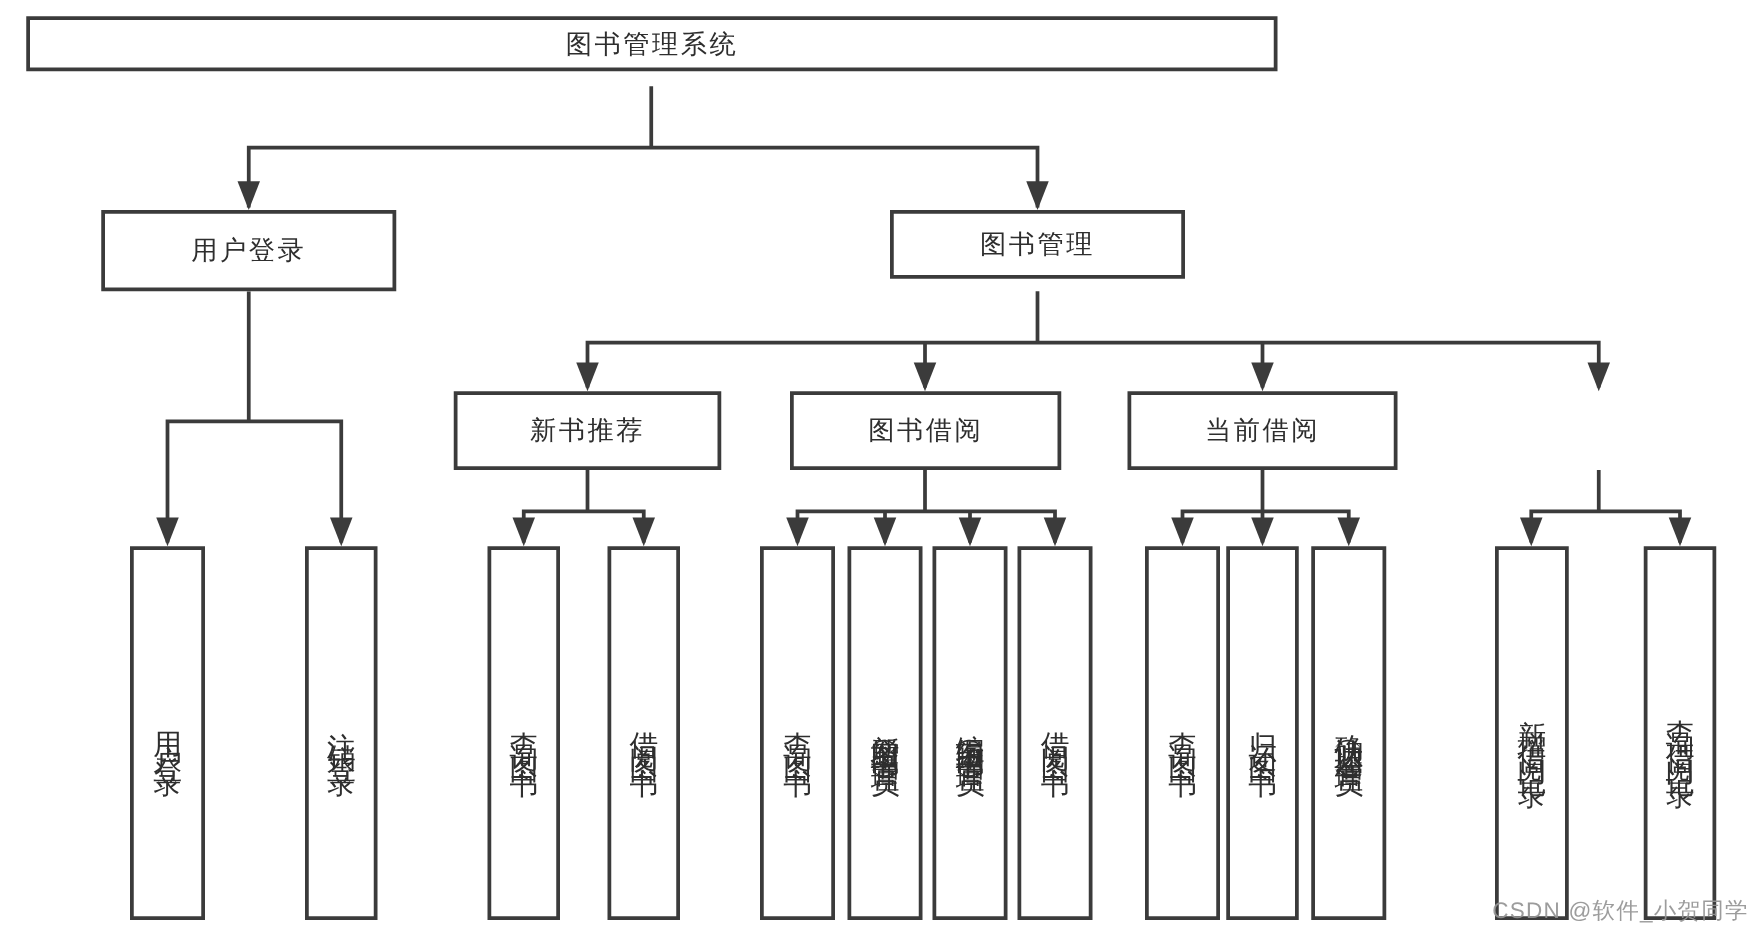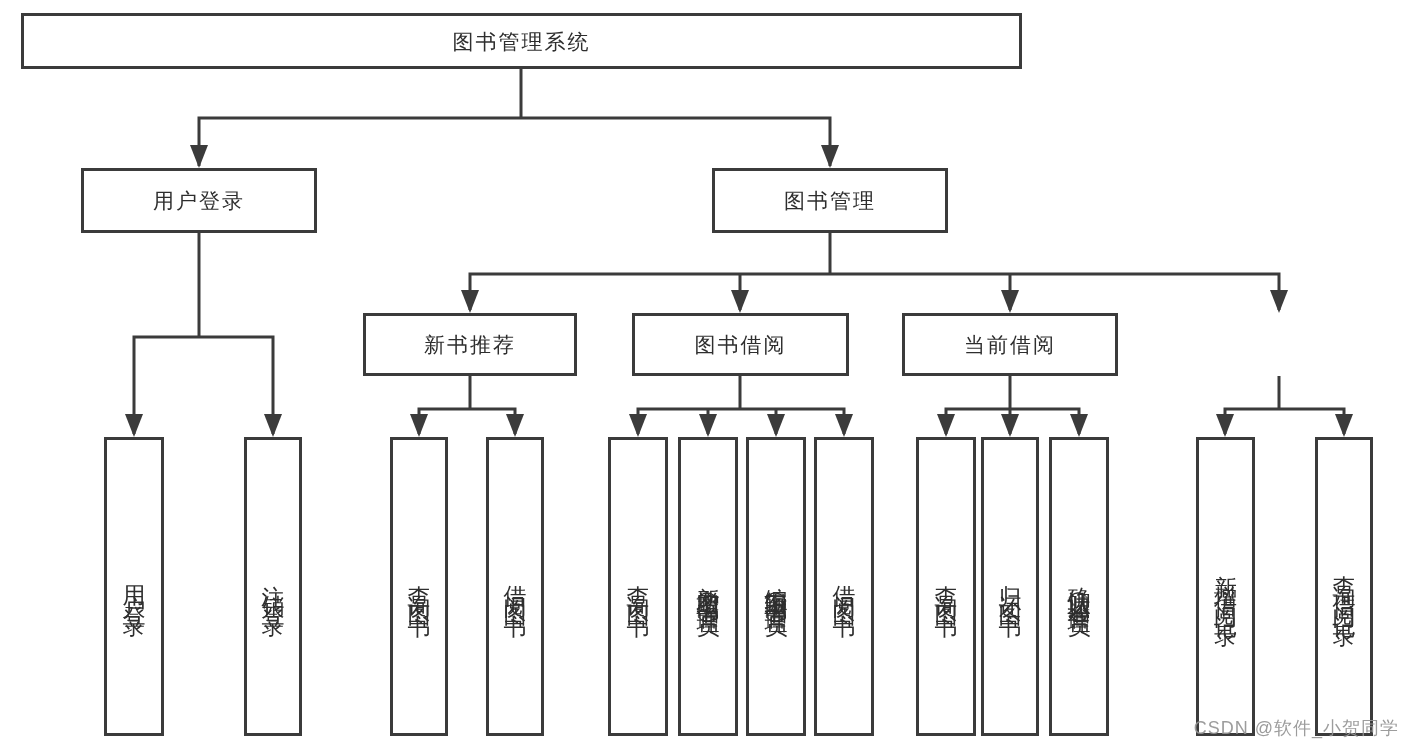--- a/index.html
+++ b/index.html
@@ -72,28 +72,28 @@
       <polygon points="776,437 767,414 785,414"></polygon>
       <polygon points="844,437 835,414 853,414"></polygon>
       <polygon points="946,437 937,414 955,414"></polygon>
       <polygon points="1010,437 1001,414 1019,414"></polygon>
       <polygon points="1079,437 1070,414 1088,414"></polygon>
       <polygon points="1225,437 1216,414 1234,414"></polygon>
       <polygon points="1344,437 1335,414 1353,414"></polygon>
     </g>
   </svg>
 
-  <div class="node" style="left:21px;top:13px;width:1001px;height:56px">
+  <div class="node" style="left:21px;top:13px;width:1001px;height:44px">
     <span>图书管理系统</span>
   </div>
 
   <div class="node" style="left:81px;top:168px;width:236px;height:65px">
     <span>用户登录</span>
   </div>
-  <div class="node" style="left:712px;top:168px;width:236px;height:65px">
+  <div class="node" style="left:712px;top:168px;width:236px;height:55px">
     <span>图书管理</span>
   </div>
 
   <div class="node" style="left:363px;top:313px;width:214px;height:63px">
     <span>新书推荐</span>
   </div>
   <div class="node" style="left:902px;top:313px;width:216px;height:63px">
     <span>当前借阅</span>
   </div>
   <div class="node" style="left:632px;top:313px;width:217px;height:63px">

